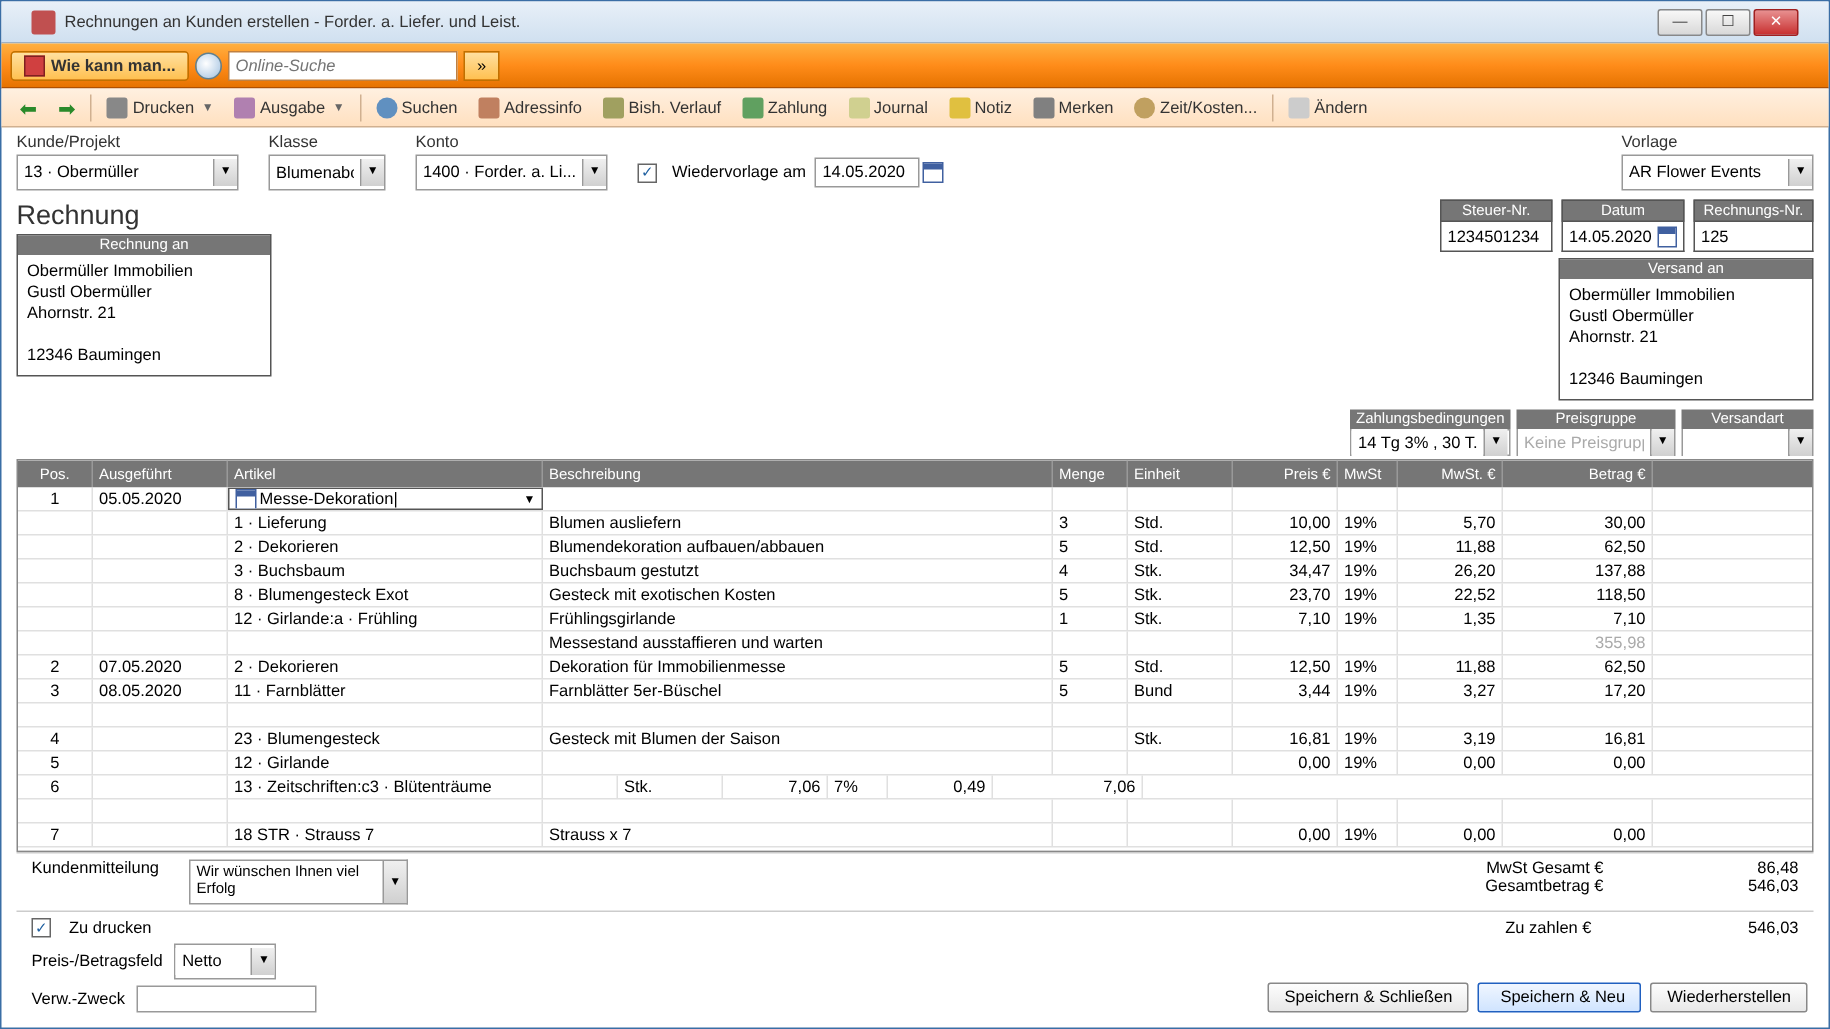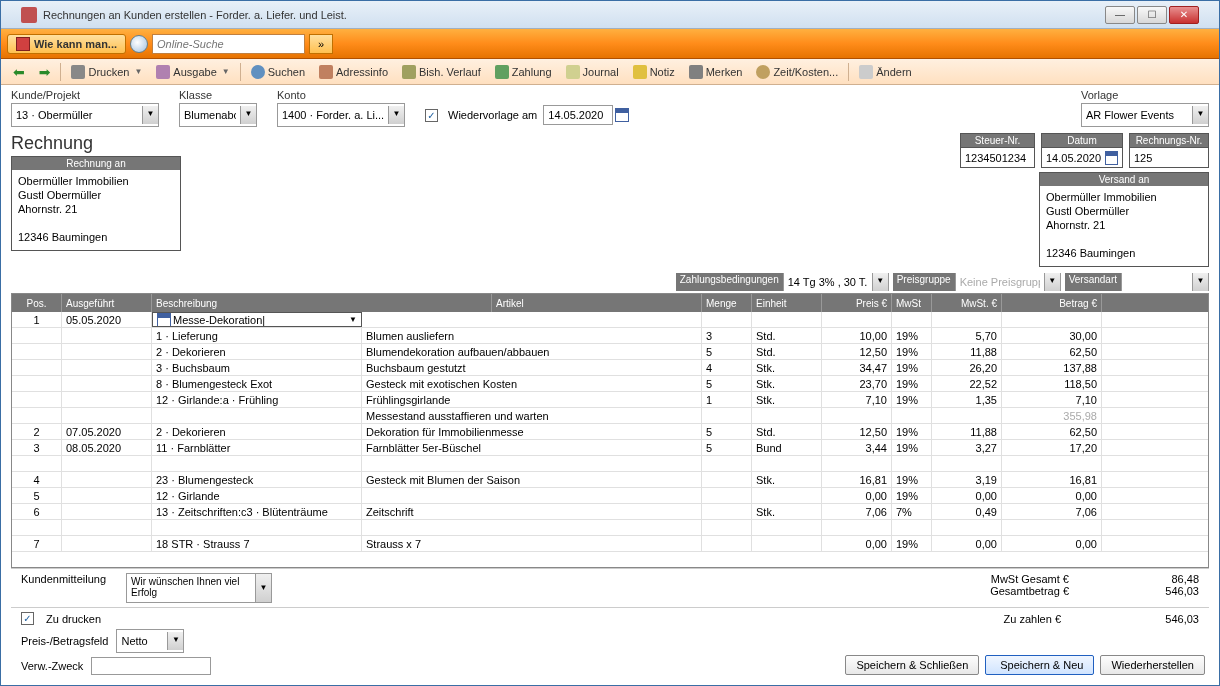--- a/index.html
+++ b/index.html
@@ -38,21 +38,21 @@
 h1 { font-size: 18px; font-weight: normal; color: #333; margin-bottom: 2px; }
 .headerrow { display: flex; gap: 10px; align-items: flex-start; margin-bottom: 6px; }
 .addrblock { border: 1px solid #555; width: 170px; }
 .addrblock .hdr { background: #767676; color: #fff; text-align: center; padding: 1px 0; font-size: 10px; }
 .addrblock .content { padding: 4px 6px; line-height: 14px; min-height: 80px; }
 .rightmeta { display: flex; gap: 6px; }
 .metabox { display: flex; flex-direction: column; }
 .metabox .hdr { background: #767676; color: #fff; text-align: center; padding: 1px 4px; font-size: 10px; border: 1px solid #555; }
 .metabox .val { border: 1px solid #555; border-top: none; padding: 2px 4px; background: #fff; height: 20px; display: flex; align-items: center; }
 .paybar { display: flex; justify-content: flex-end; gap: 4px; margin-bottom: 2px; }
-.paybar .pb { display: flex; }
+.paybar .pb { display: flex; flex-direction: column; }
 .paybar .pb .hdr { background: #767676; color: #fff; text-align: center; padding: 1px 4px; font-size: 10px; }
 .paybar .combo { height: 18px; }
 .tablewrap { flex: 1; border: 1px solid #888; overflow: hidden; display: flex; flex-direction: column; }
 .thead { display: flex; background: #767676; color: #fff; height: 18px; }
 .th, .td { padding: 1px 4px; border-right: 1px solid #999; overflow: hidden; white-space: nowrap; display: flex; align-items: center; }
 .th { font-size: 10px; }
 .tbody { flex: 1; overflow-y: scroll; background: #fff; }
 .tr { display: flex; height: 16px; border-bottom: 1px solid #e0e0e0; }
 .tr .td { border-right: 1px solid #e0e0e0; }
 .c-pos { width: 50px; justify-content: center; }
@@ -264,22 +264,22 @@
             <input style="width: 70px;" value="">
             <div class="dd">▼</div>
           </div>
         </div>
     </div>
 
     <div class="tablewrap">
       <div class="thead">
         <div class="th c-pos">Pos.</div>
         <div class="th c-date">Ausgeführt</div>
+        <div class="th c-art">Artikel</div>
         <div class="th c-desc">Beschreibung</div>
-        <div class="th c-art">Artikel</div>
         <div class="th c-qty">Menge</div>
         <div class="th c-unit">Einheit</div>
         <div class="th c-price">Preis €</div>
         <div class="th c-vat">MwSt</div>
         <div class="th c-vate">MwSt. €</div>
         <div class="th c-total">Betrag €</div>
       </div>
       <div class="tbody" id="tbody">
           <div class="tr edit">
             <div class="td c-pos">1</div>
@@ -425,21 +425,20 @@
             <div class="td c-unit"></div>
             <div class="td c-price">0,00</div>
             <div class="td c-vat">19%</div>
             <div class="td c-vate">0,00</div>
             <div class="td c-total">0,00</div>
           </div>
           <div class="tr">
             <div class="td c-pos">6</div>
             <div class="td c-date"></div>
             <div class="td c-art">13 · Zeitschriften:c3 · Blütenträume</div>
-            <div class="td c-desc">Zeitschrift</div>
             <div class="td c-qty"></div>
             <div class="td c-unit">Stk.</div>
             <div class="td c-price">7,06</div>
             <div class="td c-vat">7%</div>
             <div class="td c-vate">0,49</div>
             <div class="td c-total">7,06</div>
           </div>
           <div class="tr">
             <div class="td c-pos"></div>
             <div class="td c-date"></div>

